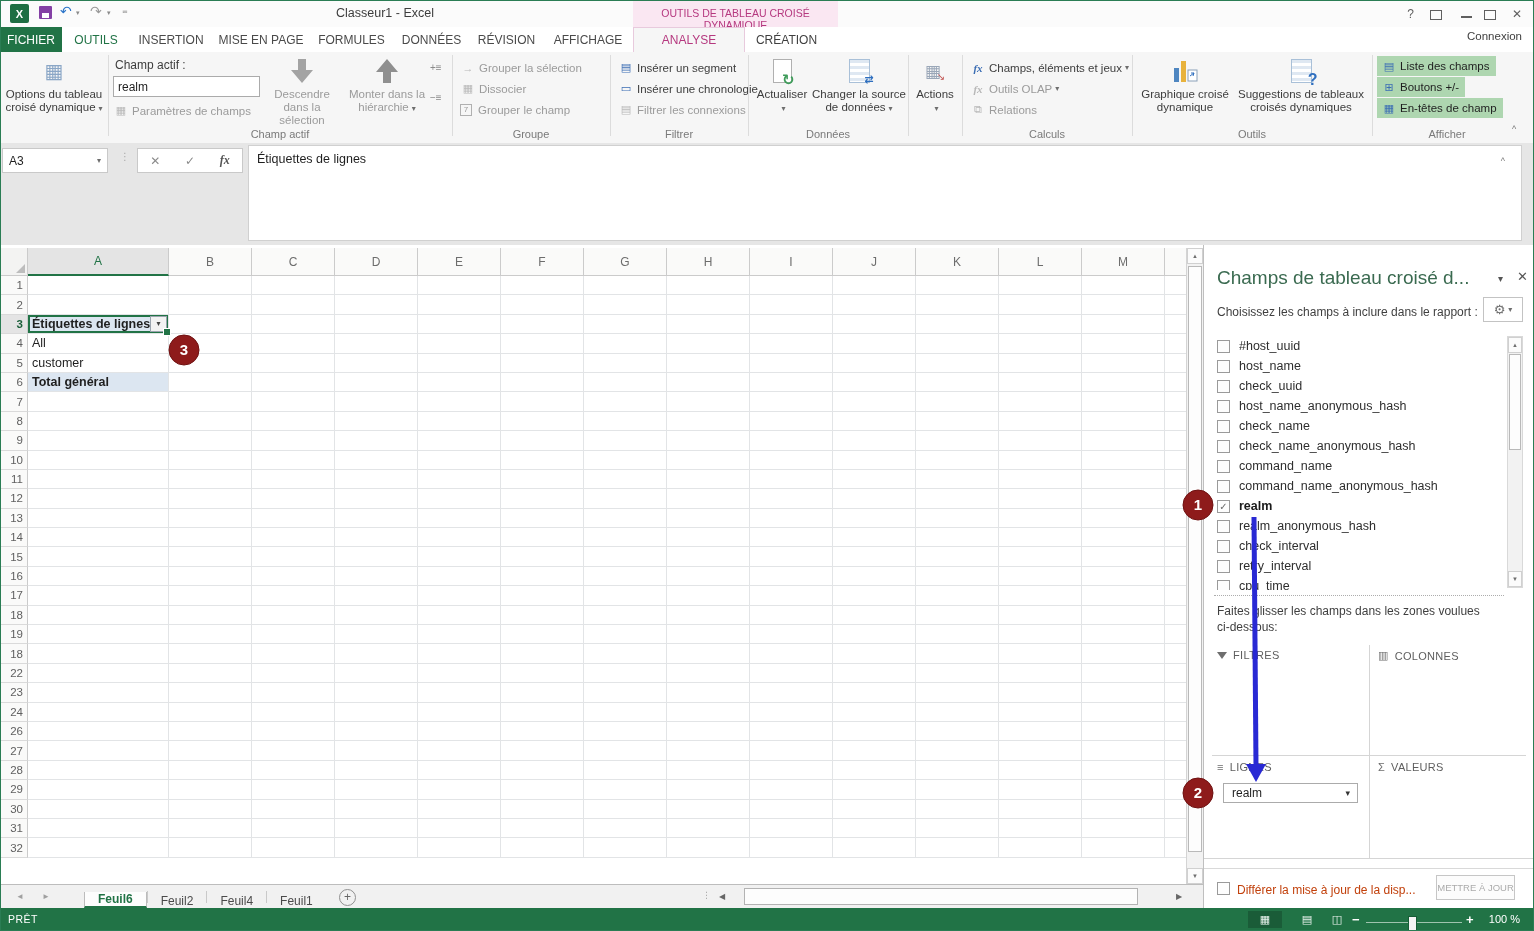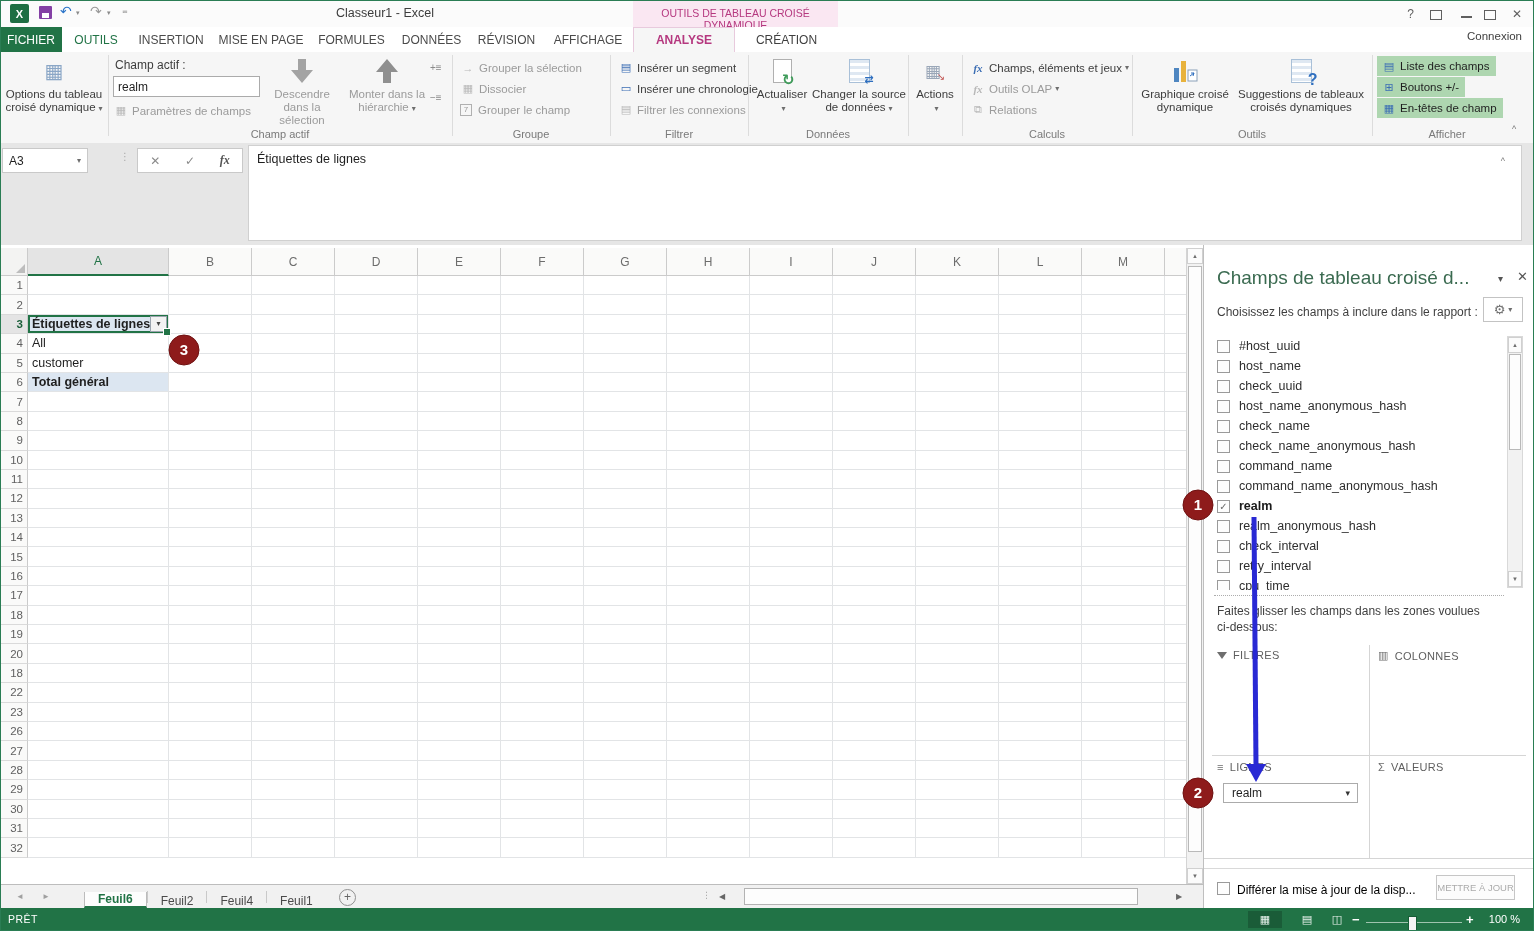--- a/index.html
+++ b/index.html
@@ -51,21 +51,21 @@
               font-family:inherit;font-size:12px;color:#1f1f1f;padding:0 4px;background:#fff}
   .toggle{display:flex;align-items:center;height:20px;background:#aed6b0;padding:0 6px 0 4px;
           margin-bottom:1px;font-size:11.5px;color:#1f1f1f;width:fit-content}
   .pageicon{width:17px;height:22px;border:1px solid #b0b0b0;background:#fff;position:relative}
   .tableicon{width:19px;height:22px;border:1px solid #a9c0d8;position:relative;
              background:repeating-linear-gradient(#dfe8f2 0 3px,#fff 3px 6px)}
   .ovr{position:absolute;font-weight:bold}
   .chev{position:absolute;font-size:9px;color:#777}
   
   .fbar{position:absolute;left:0;top:143px;right:0;height:102px;background:#e6e6e6}
-  .namebox{position:absolute;left:2px;top:5px;width:86px;height:25px;background:#fff;border:1px solid #c9c9c9;
+  .namebox{position:absolute;left:2px;top:5px;width:106px;height:25px;background:#fff;border:1px solid #c9c9c9;
            box-sizing:border-box;display:flex;align-items:center;padding-left:6px;font-size:12px;color:#1f1f1f}
   .nbcaret{position:absolute;right:6px;font-size:8px;color:#6e6e6e}
   .grip{position:absolute;left:120px;top:8px;color:#aaa;font-size:10px;letter-spacing:-1px}
   .fxbox{position:absolute;left:137px;top:5px;width:106px;height:25px;background:#fff;border:1px solid #c9c9c9;
          box-sizing:border-box;display:flex;align-items:center;justify-content:space-around;color:#8a8a8a}
   .fxi{font-family:"Liberation Serif",serif;font-style:italic;font-weight:bold;color:#555}
   .fcontent{position:absolute;left:248px;top:2px;right:12px;height:96px;background:#fff;border:1px solid #d0d0d0;
             box-sizing:border-box;font-size:12.5px;color:#1f1f1f;padding:6px 8px}
   
   .grid{position:absolute;left:0;top:248px;width:1186px;height:636px;overflow:hidden;background:#fff}
@@ -140,21 +140,21 @@
   .qhline{position:absolute;left:8px;top:510px;width:314px;height:1px;background:#d5d5d5}
   .qbline{position:absolute;left:0;top:613px;width:331px;height:1px;background:#d5d5d5}
   .ahdr{position:absolute;font-size:11px;color:#5e5e5e;letter-spacing:.3px;display:flex;align-items:center;gap:6px}
   .aicon{font-size:11px;color:#6e6e6e}
   .funnel{width:0;height:0;border-left:5px solid transparent;border-right:5px solid transparent;
           border-top:7px solid #6e6e6e;position:relative;display:inline-block}
   .pill{position:absolute;left:19px;top:538px;width:135px;height:20px;border:1px solid #ababab;box-sizing:border-box;
         background:#fff;display:flex;align-items:center;font-size:12px;color:#1f1f1f;padding-left:8px}
   .pillcaret{position:absolute;right:7px;font-size:9px;color:#333}
   .defersep{position:absolute;left:0;top:623px;width:331px;height:1px;background:#d9d9d9}
-  .deferlbl{position:absolute;left:33px;top:638px;font-size:12px;color:#000000}
+  .deferlbl{position:absolute;left:33px;top:638px;font-size:12px;color:#c2410c}
   .updatebtn{position:absolute;left:232px;top:630px;width:79px;height:25px;border:1px solid #c6c6c6;background:#fcfcfc;
              color:#ababab;font-size:9.5px;display:flex;align-items:center;justify-content:center;box-sizing:border-box}
   #ann{position:absolute;left:0;top:0;z-index:60;pointer-events:none}
 </style>
 </head>
 <body>
 
 <div class="titlebar">
   <div class="xlogo">X</div>
   <div class="saveicon"></div>
@@ -175,21 +175,21 @@
 </div>
 <div class="tabrow">
     <div class="rtab file" style="left: 0px; width: 62px;">FICHIER</div>
     <div class="rtab accent" style="left: 62px; width: 68px;">OUTILS</div>
     <div class="rtab" style="left: 130px; width: 82px;">INSERTION</div>
     <div class="rtab" style="left: 212px; width: 98px;">MISE EN PAGE</div>
     <div class="rtab" style="left: 310px; width: 83px;">FORMULES</div>
     <div class="rtab" style="left: 393px; width: 77px;">DONNÉES</div>
     <div class="rtab" style="left: 470px; width: 73px;">RÉVISION</div>
     <div class="rtab" style="left: 543px; width: 90px;">AFFICHAGE</div>
-    <div class="rtab active" style="left: 633px; width: 102px; font-weight: bold;">ANALYSE</div>
+    <div class="rtab active" style="left: 633px; width: 112px;">ANALYSE</div>
     <div class="rtab ctx" style="left: 735px; width: 103px;">CRÉATION</div>
   </div>
 <div class="connexion">Connexion</div>
 
 <div class="ribbon">
 
   <div class="rgroup" style="left:0;width:108px">
     <div class="bigbtn" style="left:2px;width:104px">
       <span class="bicon">
           <span style="font-size:20px;color:#8aa6c6">▦</span>
@@ -727,37 +727,20 @@
       <div class="cell" style="width: 83px;"></div>
       <div class="cell" style="width: 83px;"></div>
       <div class="cell" style="width: 83px;"></div>
       <div class="cell" style="width: 83px;"></div>
       <div class="cell" style="width: 83px;"></div>
       <div class="cell" style="width: 83px;"></div>
       <div class="cell" style="width: 83px;"></div>
       <div class="cell fill"></div>
     </div>
     <div class="grow">
-      <div class="rhdr">20</div>
-      <div class="cell" style="width: 141px;"></div>
-      <div class="cell" style="width: 83px;"></div>
-      <div class="cell" style="width: 83px;"></div>
-      <div class="cell" style="width: 83px;"></div>
-      <div class="cell" style="width: 83px;"></div>
-      <div class="cell" style="width: 83px;"></div>
-      <div class="cell" style="width: 83px;"></div>
-      <div class="cell" style="width: 83px;"></div>
-      <div class="cell" style="width: 83px;"></div>
-      <div class="cell" style="width: 83px;"></div>
-      <div class="cell" style="width: 83px;"></div>
-      <div class="cell" style="width: 83px;"></div>
-      <div class="cell" style="width: 83px;"></div>
-      <div class="cell fill"></div>
-    </div>
-    <div class="grow">
       <div class="rhdr">18</div>
       <div class="cell" style="width: 141px;"></div>
       <div class="cell" style="width: 83px;"></div>
       <div class="cell" style="width: 83px;"></div>
       <div class="cell" style="width: 83px;"></div>
       <div class="cell" style="width: 83px;"></div>
       <div class="cell" style="width: 83px;"></div>
       <div class="cell" style="width: 83px;"></div>
       <div class="cell" style="width: 83px;"></div>
       <div class="cell" style="width: 83px;"></div>
@@ -779,20 +762,37 @@
       <div class="cell" style="width: 83px;"></div>
       <div class="cell" style="width: 83px;"></div>
       <div class="cell" style="width: 83px;"></div>
       <div class="cell" style="width: 83px;"></div>
       <div class="cell" style="width: 83px;"></div>
       <div class="cell" style="width: 83px;"></div>
       <div class="cell fill"></div>
     </div>
     <div class="grow">
       <div class="rhdr">23</div>
+      <div class="cell" style="width: 141px;"></div>
+      <div class="cell" style="width: 83px;"></div>
+      <div class="cell" style="width: 83px;"></div>
+      <div class="cell" style="width: 83px;"></div>
+      <div class="cell" style="width: 83px;"></div>
+      <div class="cell" style="width: 83px;"></div>
+      <div class="cell" style="width: 83px;"></div>
+      <div class="cell" style="width: 83px;"></div>
+      <div class="cell" style="width: 83px;"></div>
+      <div class="cell" style="width: 83px;"></div>
+      <div class="cell" style="width: 83px;"></div>
+      <div class="cell" style="width: 83px;"></div>
+      <div class="cell" style="width: 83px;"></div>
+      <div class="cell fill"></div>
+    </div>
+    <div class="grow">
+      <div class="rhdr">24</div>
       <div class="cell" style="width: 141px;"></div>
       <div class="cell" style="width: 83px;"></div>
       <div class="cell" style="width: 83px;"></div>
       <div class="cell" style="width: 83px;"></div>
       <div class="cell" style="width: 83px;"></div>
       <div class="cell" style="width: 83px;"></div>
       <div class="cell" style="width: 83px;"></div>
       <div class="cell" style="width: 83px;"></div>
       <div class="cell" style="width: 83px;"></div>
       <div class="cell" style="width: 83px;"></div>

